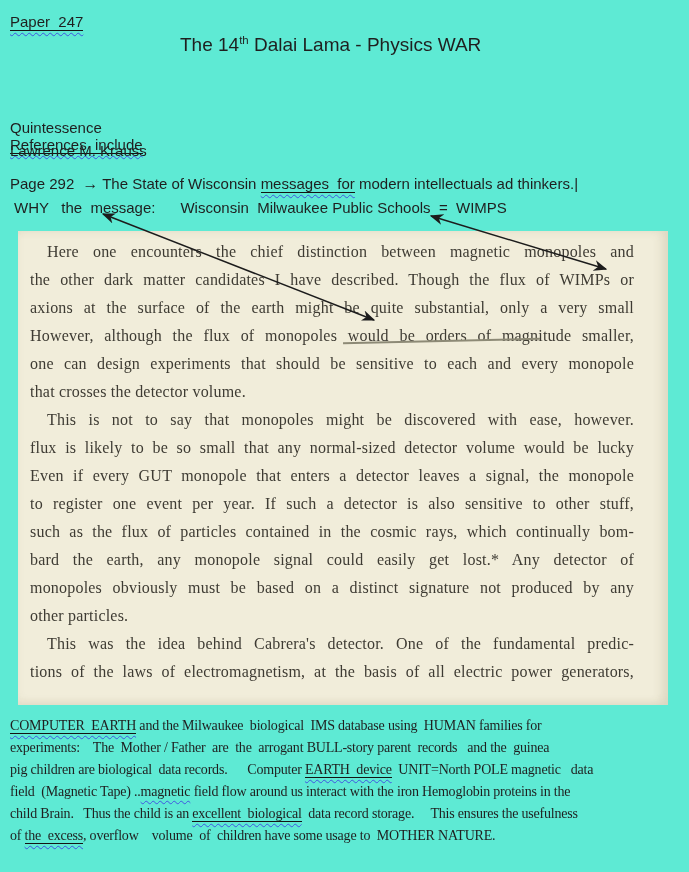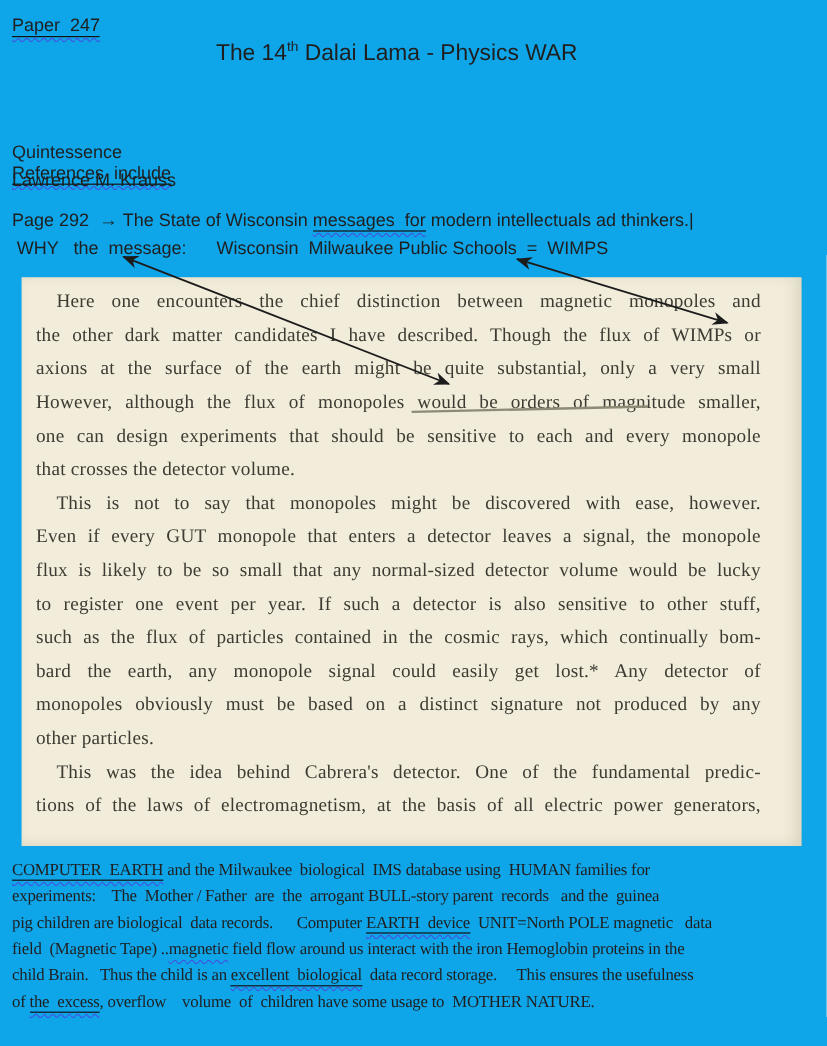--- a/index.html
+++ b/index.html
@@ -1,17 +1,17 @@
 <!DOCTYPE html>
 <html><head>
 <meta charset="utf-8">
 <style>
   html,body { margin:0; padding:0; background:#ffffff; }
   #page {
-    position:relative; width:689px; height:872px; background:#0ea5e9;
+    position:relative; width:689px; height:872px; background:#5eead4;
     font-family:"Liberation Sans", sans-serif; color:#1f1f1f; overflow:hidden;
   }
   .tline { position:absolute; white-space:pre; font-size:15px; line-height:19px; color:#1f1f1f; }
   .bline { white-space:pre; font-size:14px; line-height:22px; letter-spacing:-0.2px; color:#1f1f1f; }
   #bottom-block { position:absolute; left:10px; top:715px; width:678px;font-family:Liberation Serif, serif; }
   
   .us {
     border-bottom:1.2px solid #141414;
     text-decoration:underline wavy var(--squiggle-color,#4156e0);
     text-decoration-thickness:1.2px; text-underline-offset:4.5px;
@@ -59,22 +59,22 @@
 
   <div id="scan">
     <div id="book-text">
         <div class="bookline indent">Here one encounters the chief distinction between magnetic monopoles and</div>
         <div class="bookline">the other dark matter candidates I have described. Though the flux of WIMPs or</div>
         <div class="bookline">axions at the surface of the earth might be quite substantial, only a very small</div>
         <div class="bookline">However, although the flux of monopoles would be orders of magnitude smaller,</div>
         <div class="bookline">one can design experiments that should be sensitive to each and every monopole</div>
         <div class="bookline nojust">that crosses the detector volume.</div>
         <div class="bookline indent">This is not to say that monopoles might be discovered with ease, however.</div>
+        <div class="bookline">flux is likely to be so small that any normal-sized detector volume would be lucky</div>
         <div class="bookline">Even if every GUT monopole that enters a detector leaves a signal, the monopole</div>
-        <div class="bookline">flux is likely to be so small that any normal-sized detector volume would be lucky</div>
         <div class="bookline">to register one event per year. If such a detector is also sensitive to other stuff,</div>
         <div class="bookline">such as the flux of particles contained in the cosmic rays, which continually bom-</div>
         <div class="bookline">bard the earth, any monopole signal could easily get lost.* Any detector of</div>
         <div class="bookline">monopoles obviously must be based on a distinct signature not produced by any</div>
         <div class="bookline nojust">other particles.</div>
         <div class="bookline indent">This was the idea behind Cabrera's detector. One of the fundamental predic-</div>
         <div class="bookline">tions of the laws of electromagnetism, at the basis of all electric power generators,</div>
       </div>
     <div id="hand-underline" style="left:325px; top:109px; width:197px;"></div>
   </div>

